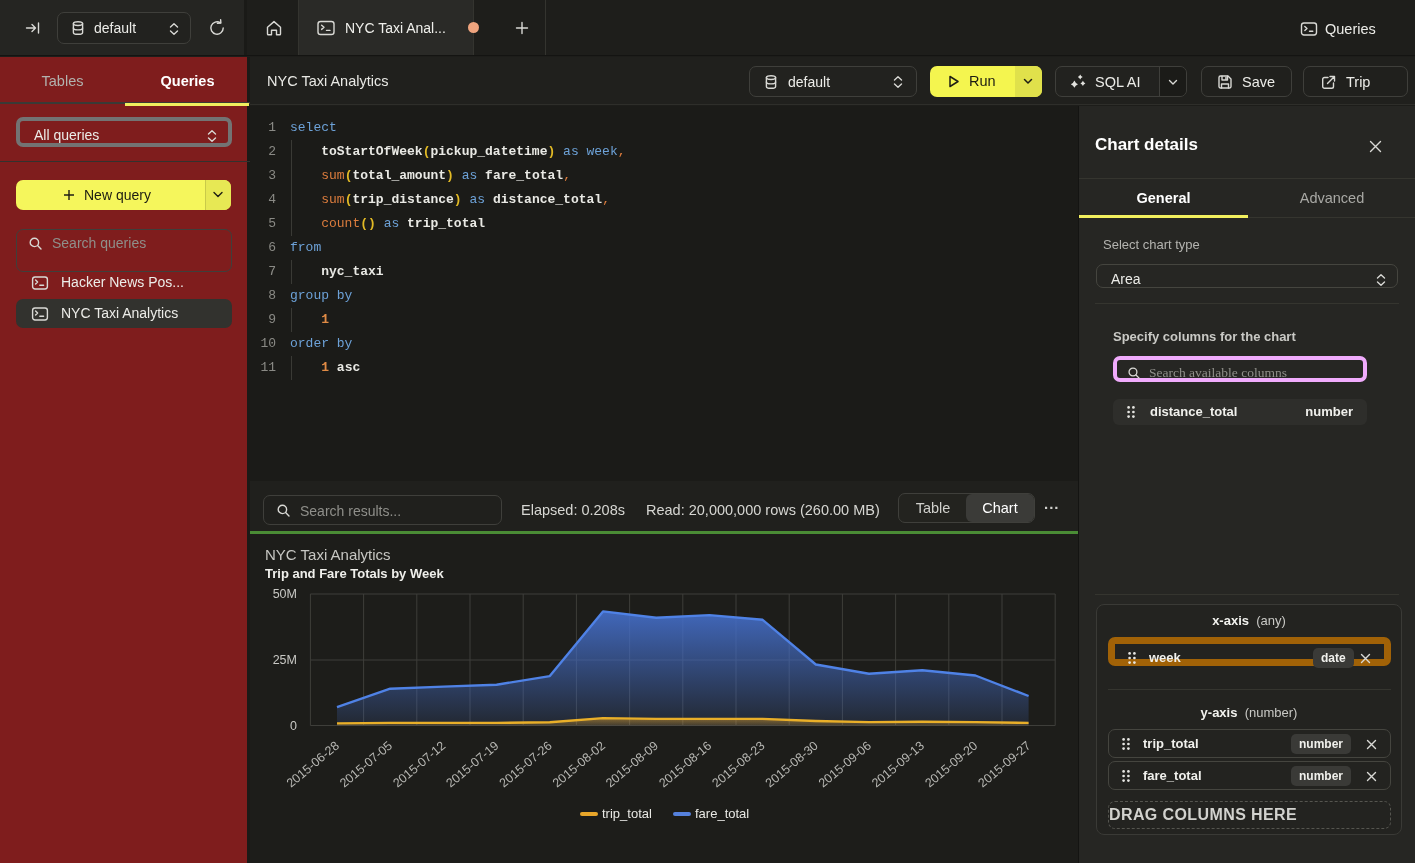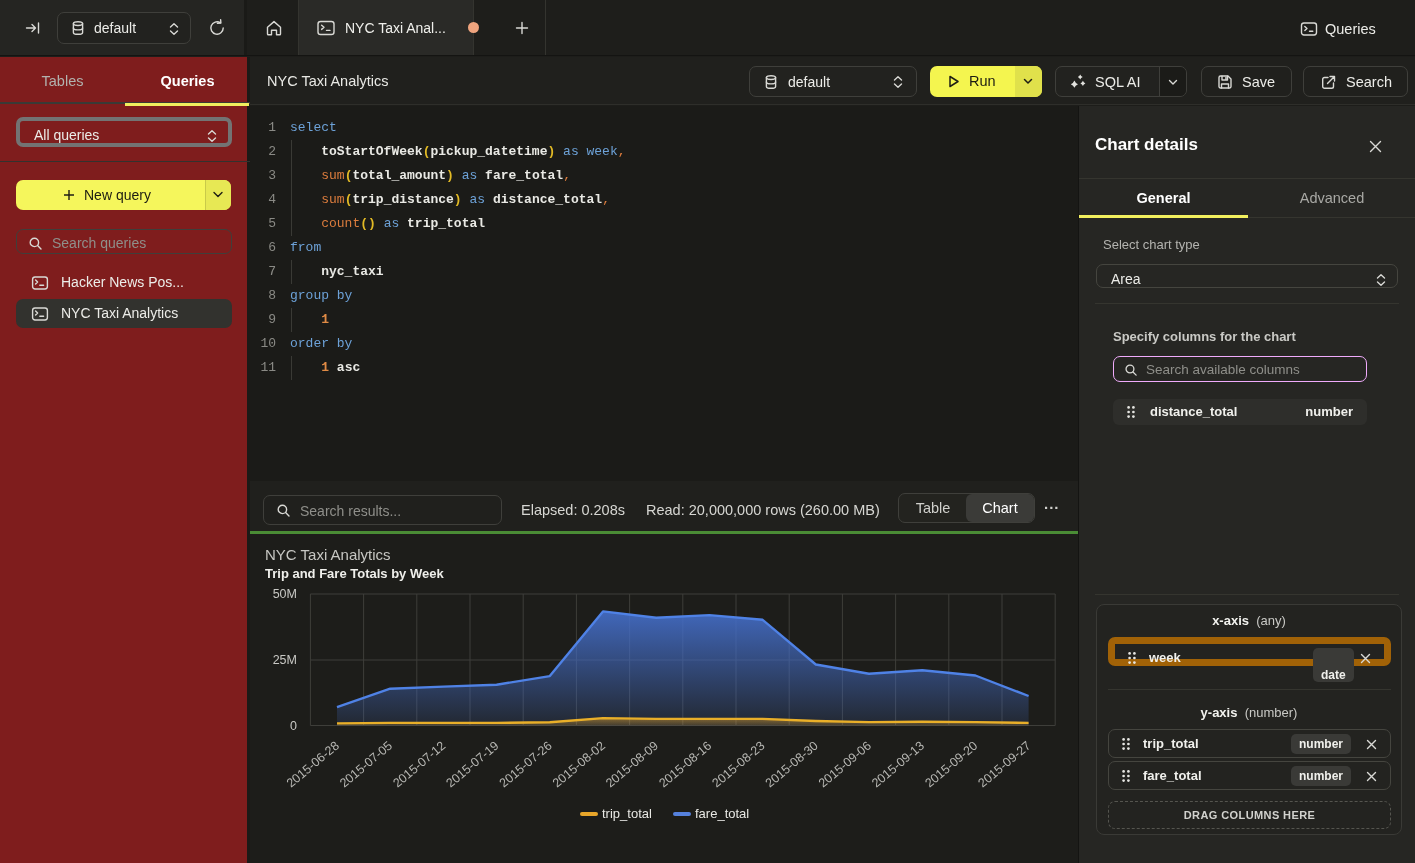--- a/index.html
+++ b/index.html
@@ -83,21 +83,21 @@
     <div class="abs" style="left:189px;top:0;width:26px;height:30px;background:#e7e854;border-left:1px solid #c9ca49;"></div>
     <svg class="abs" style="left:46px;top:8px;" width="14" height="14" viewBox="0 0 14 14">
       <path d="M7 2 V12 M2 7 H12" stroke="#1e1e14" stroke-width="1.4" fill="none"></path>
     </svg>
     <div class="abs" style="left:68px;top:7px;font-size:14px;color:#1c1c12;">New query</div>
     <svg class="abs" style="left:196px;top:11px;" width="12" height="8" viewBox="0 0 12 8">
       <path d="M2 1.5 L6 5.5 L10 1.5" stroke="#1e1e14" stroke-width="1.4" fill="none" stroke-linecap="round" stroke-linejoin="round"></path>
     </svg>
   </div>
 
-  <div class="abs" style="left:16px;top:172px;width:216px;height:25px;border:1px solid #3f3f3b;border-radius:7px;text-align:right;">
+  <div class="abs" style="left:16px;top:172px;width:216px;height:43px;border:1px solid #3f3f3b;border-radius:7px;text-align:right;">
     <svg class="abs" style="left:11px;top:6px;" width="15" height="15" viewBox="0 0 15 15">
       <circle class="ic" cx="6.4" cy="6.4" r="4.2" stroke="#8f8f8a"></circle>
       <path class="ic" d="M9.6 9.6 L13 13" stroke="#8f8f8a"></path>
     </svg>
     <div class="abs" style="left:35px;top:5px;font-size:14px;color:#8f8f8a;">Search queries</div>
   </div>
 
   <div class="abs" style="left:16px;top:212px;width:216px;height:28px;">
     <svg class="abs" style="left:15px;top:5px;" width="18" height="18" viewBox="0 0 18 18">
       <rect class="ic" x="1.6" y="3" width="14.8" height="12" rx="2.4"></rect>
@@ -160,21 +160,21 @@
       <path class="ic" d="M4.5 14 V10 H11.5 V14"></path>
     </svg>
     <div class="abs" style="left:40px;top:7px;font-size:14.5px;color:#ececE8;">Save</div>
   </div>
 
   <div class="abs" style="left:1053px;top:9px;width:105px;height:31px;border:1px solid #3f3f3b;border-radius:7px;">
     <svg class="abs" style="left:16px;top:7px;" width="17" height="17" viewBox="0 0 17 17">
       <path class="ic" d="M8 3.5 H4.5 a1.8 1.8 0 0 0 -1.8 1.8 V12.5 a1.8 1.8 0 0 0 1.8 1.8 H11.7 a1.8 1.8 0 0 0 1.8 -1.8 V9" stroke-width="1.5"></path>
       <path class="ic" d="M7.5 9.5 L14.2 2.8 M10 2.5 H14.5 V7" stroke-width="1.5"></path>
     </svg>
-    <div class="abs" style="left:42px;top:7px;font-size:14.5px;color:#ececE8;">Search</div>
+    <div class="abs" style="left:42px;top:7px;font-size:14.5px;color:#ececE8;">Trip</div>
   </div>
 </div>
 
 <div class="abs" style="left:250px;top:106px;width:828px;height:375px;background:#1b1b18;font-family:'Liberation Mono',monospace;font-size:13px;font-weight:bold;">
   <div class="abs" style="left:0;top:10px;width:26px;text-align:right;color:#8a8a85;font-weight:normal;line-height:24px;">1<br>2<br>3<br>4<br>5<br>6<br>7<br>8<br>9<br>10<br>11</div>
   <div class="abs" style="left:41px;top:34px;width:1px;height:96px;background:#3a3a35;"></div>
   <div class="abs" style="left:41px;top:154px;width:1px;height:24px;background:#3a3a35;"></div>
   <div class="abs" style="left:41px;top:202px;width:1px;height:24px;background:#3a3a35;"></div>
   <div class="abs" style="left:41px;top:250px;width:1px;height:24px;background:#3a3a35;"></div>
   <div class="abs" style="left:40px;top:10px;line-height:24px;color:#e9e9e4;white-space:pre;"><span class="kw">select</span>
@@ -286,21 +286,21 @@
   <div class="abs" style="left:0;top:109px;width:169px;height:3px;background:#f1ef5e;"></div>
   <div class="abs" style="left:16px;top:131px;font-size:13px;color:#b4b4b0;margin-left:8px;">Select chart type</div>
   <div class="abs" style="left:17px;top:158px;width:302px;height:24px;border:1px solid #45453f;border-radius:7px;">
     <div class="abs" style="left:14px;top:6px;font-size:14px;color:#ececE8;">Area</div>
     <svg class="abs" style="right:10px;top:8px;" width="12" height="14" viewBox="0 0 12 14">
       <path class="ic" d="M2.5 5 L6 1.8 L9.5 5 M2.5 9 L6 12.2 L9.5 9" stroke-width="1.3"></path>
     </svg>
   </div>
   <div class="abs" style="left:16px;top:197px;width:304px;height:1px;background:#35352f;"></div>
   <div class="abs" style="left:34px;top:223px;font-size:13px;font-weight:bold;color:#c9c9c5;">Specify columns for the chart</div>
-  <div class="abs" style="left:34px;top:250px;width:254px;height:26px;border:1px solid #f0abfc;border-radius:7px;">
+  <div class="abs" style="left:34px;top:250px;width:254px;height:26px;border:4px solid #f0abfc;border-radius:7px;font-family:Liberation Serif, serif;">
     <svg class="abs" style="left:10px;top:6px;" width="14" height="14" viewBox="0 0 15 15">
       <circle class="ic" cx="6.4" cy="6.4" r="4.2" stroke="#8f8f8a"></circle>
       <path class="ic" d="M9.6 9.6 L13 13" stroke="#8f8f8a"></path>
     </svg>
     <div class="abs" style="left:32px;top:5px;font-size:13.5px;color:#8f8f8a;">Search available columns</div>
   </div>
   <div class="abs" style="left:34px;top:293px;width:254px;height:26px;background:#2e2e2b;border-radius:6px;">
     <svg class="abs" style="left:13px;top:6px;" width="10" height="14" viewBox="0 0 10 14">
       <g fill="#e6e6e2">
           <circle cx="2.6" cy="2.4" r="1.35"></circle>
@@ -323,21 +323,21 @@
         <g fill="#e6e6e2">
             <circle cx="2.6" cy="2.4" r="1.35"></circle>
             <circle cx="7.4" cy="2.4" r="1.35"></circle>
             <circle cx="2.6" cy="7" r="1.35"></circle>
             <circle cx="7.4" cy="7" r="1.35"></circle>
             <circle cx="2.6" cy="11.6" r="1.35"></circle>
             <circle cx="7.4" cy="11.6" r="1.35"></circle>
           </g>
       </svg>
       <div class="abs" style="left:34px;top:6px;font-size:13px;font-weight:bold;color:#f0f0ec;">week</div>
-      <div class="abs" style="left:198px;top:4px;height:20px;padding:17px 8px;background:#3a3a37;border-radius:5px;font-size:12px;font-weight:bold;color:#f0f0ec;line-height:20px;">date</div>
+      <div class="abs" style="left:198px;top:4px;height:20px;padding:0 8px;background:#3a3a37;border-radius:5px;font-size:12px;font-weight:bold;color:#f0f0ec;line-height:20px;">date</div>
       <svg class="abs" style="right:13px;top:9px;" width="11" height="11" viewBox="0 0 11 11">
         <path class="ic" d="M1.5 1.5 L9.5 9.5 M9.5 1.5 L1.5 9.5" stroke-width="1.3" stroke="#cdcdc9"></path>
       </svg>
     </div>
     <div class="abs" style="left:11px;top:84px;width:283px;height:1px;background:#35352f;"></div>
     <div class="abs" style="left:0;top:100px;width:304px;text-align:center;font-size:13px;color:#c9c9c5;"><b style="color:#f2f2ee;">y-axis</b> &nbsp;(number)</div>
     <div class="abs" style="left:11px;top:124px;width:283px;height:29px;border:1px solid #45453f;border-radius:7px;">
       <svg class="abs" style="left:12px;top:7px;" width="10" height="14" viewBox="0 0 10 14">
         <g fill="#e6e6e2">
             <circle cx="2.6" cy="2.4" r="1.35"></circle>
@@ -364,15 +364,15 @@
             <circle cx="2.6" cy="11.6" r="1.35"></circle>
             <circle cx="7.4" cy="11.6" r="1.35"></circle>
           </g>
       </svg>
       <div class="abs" style="left:34px;top:6px;font-size:13px;font-weight:bold;color:#f0f0ec;">fare_total</div>
       <div class="abs" style="left:182px;top:4px;height:20px;padding:0 8px;background:#3a3a37;border-radius:5px;font-size:12px;font-weight:bold;color:#f0f0ec;line-height:20px;">number</div>
       <svg class="abs" style="right:13px;top:9px;" width="11" height="11" viewBox="0 0 11 11">
         <path class="ic" d="M1.5 1.5 L9.5 9.5 M9.5 1.5 L1.5 9.5" stroke-width="1.3" stroke="#cdcdc9"></path>
       </svg>
     </div>
-    <div class="abs" style="left:11px;top:196px;width:283px;height:28px;border:1px dashed #55554f;border-radius:7px;text-align:center;line-height:26px;font-size:11px;font-weight:bold;color:#d2d2ce;letter-spacing:0.4px;">DRAG COLUMNS HERE</div>
+    <div class="abs" style="left:11px;top:196px;width:283px;height:28px;border:1px dashed #55554f;border-radius:7px;text-align:left;line-height:26px;font-size:16px;font-weight:bold;color:#d2d2ce;letter-spacing:0.4px;">DRAG COLUMNS HERE</div>
   </div>
 </div>
 
 </body></html>

